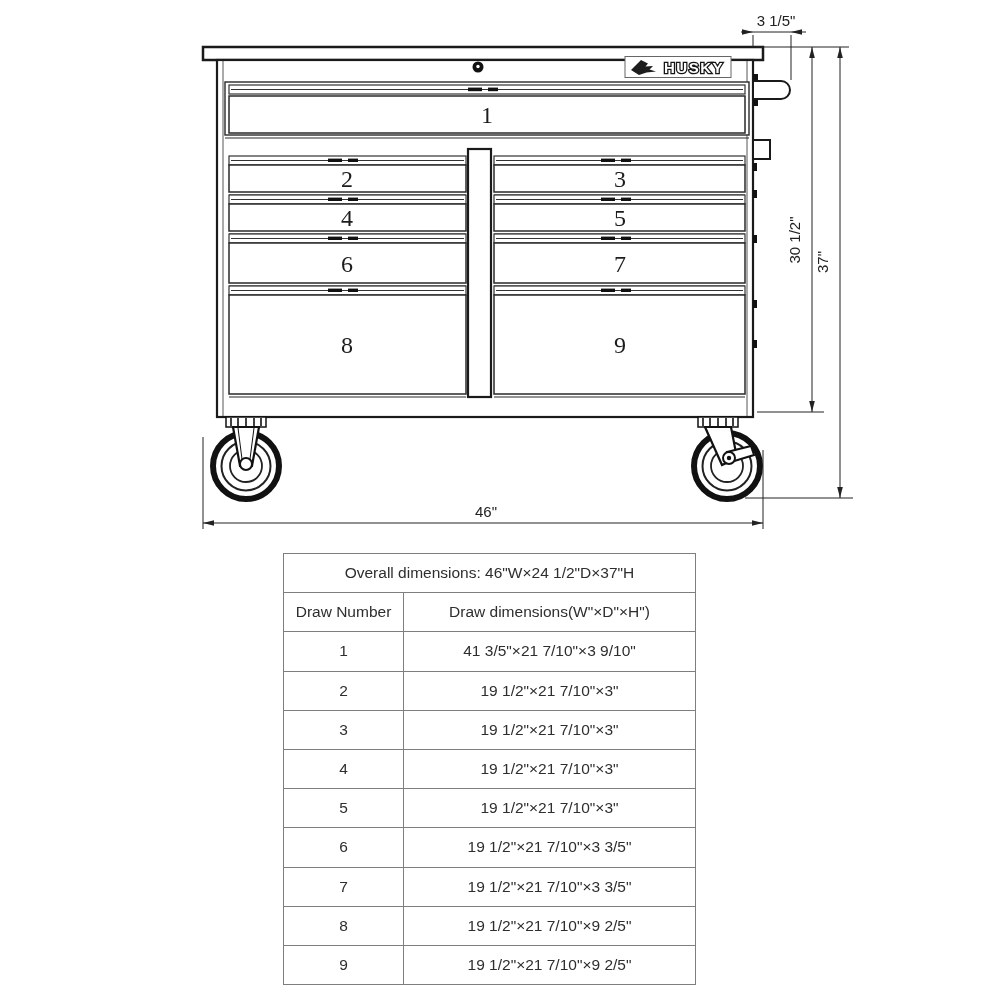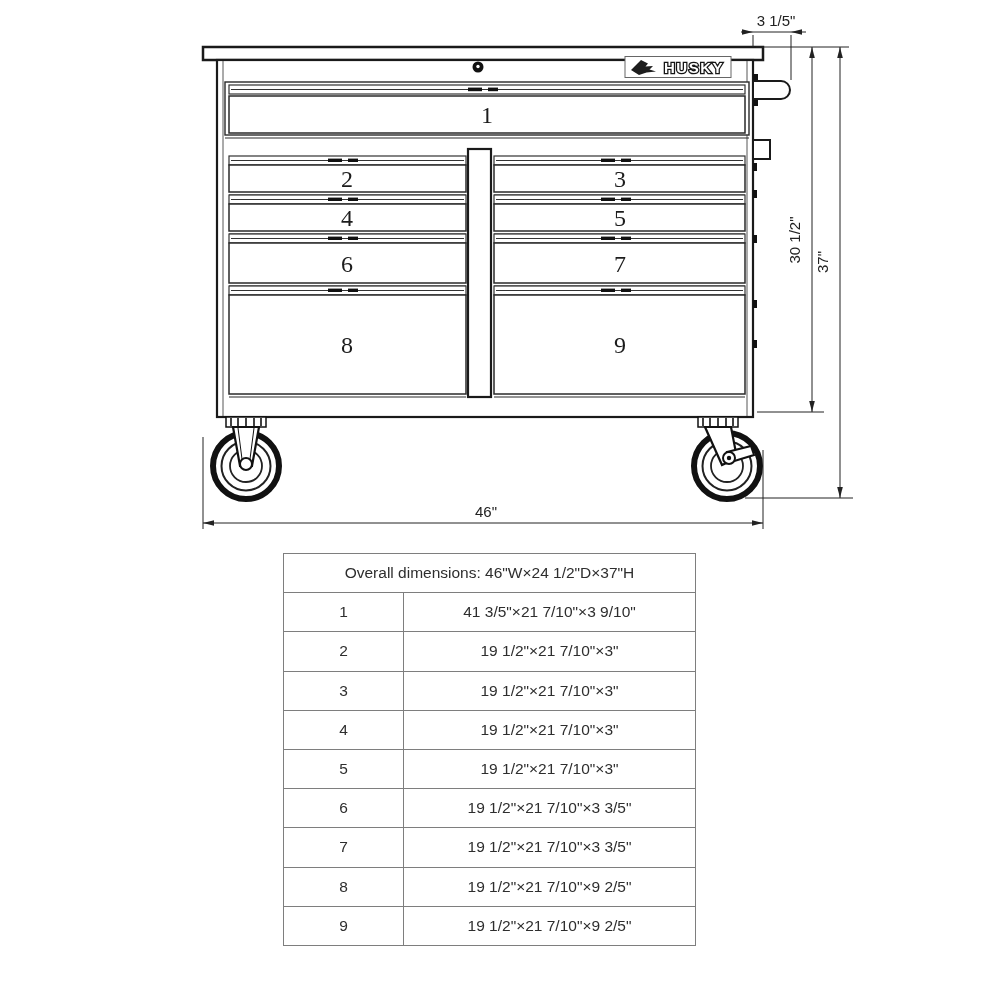--- a/index.html
+++ b/index.html
@@ -212,20 +212,24 @@
 <table class="dims-table">
   <colgroup>
         <col style="width:120px">
         <col>
       </colgroup>
   <tbody>
         <tr>
     <td colspan="2">Overall dimensions: 46"W×24 1/2"D×37"H</td>
   </tr>
   <tr>
+    <td>Draw Number</td>
+    <td>Draw dimensions(W"×D"×H")</td>
+  </tr>
+  <tr>
     <td>1</td>
     <td>41 3/5"×21 7/10"×3 9/10"</td>
   </tr>
   <tr>
     <td>2</td>
     <td>19 1/2"×21 7/10"×3"</td>
   </tr>
   <tr>
     <td>3</td>
     <td>19 1/2"×21 7/10"×3"</td>

